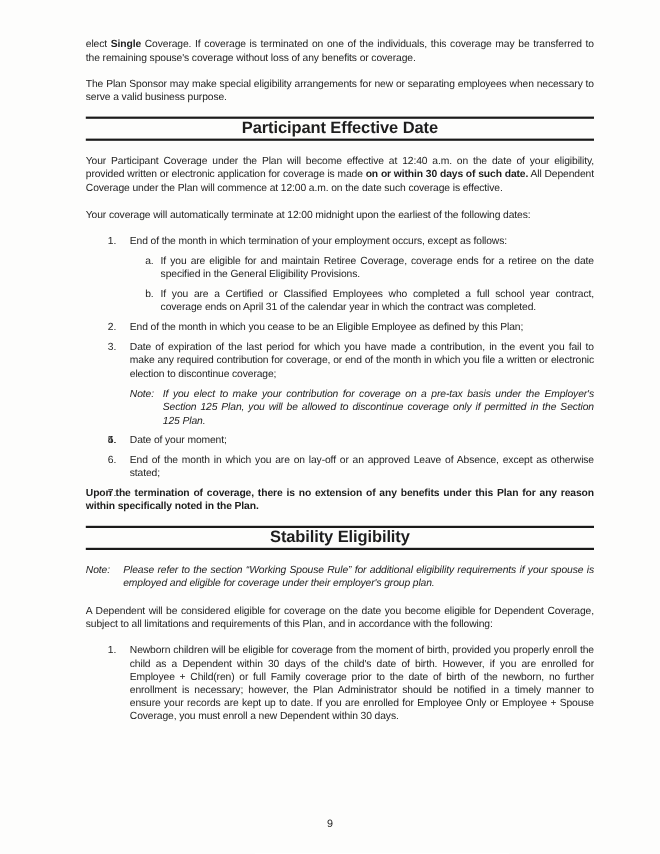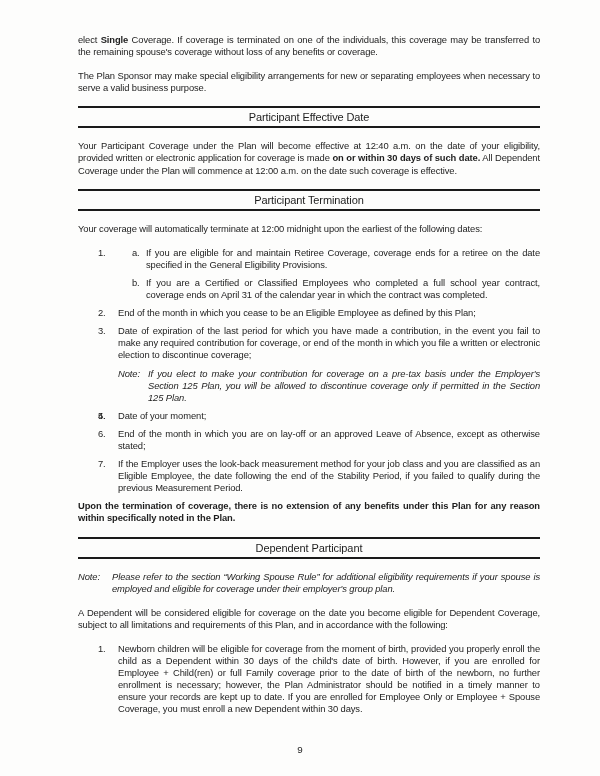--- a/index.html
+++ b/index.html
@@ -13,22 +13,22 @@
     line-height: 12.1px;
     letter-spacing: -0.1px;
     color: #1d1d1d;
     overflow: hidden;
   }
   .content { position: absolute; left: 78px; top: 34px; width: 462px; }
   .para { margin: 0 0 12px; text-align: justify; }
   .bold { font-weight: bold; }
   .u { }
   .sec-head {
-    font-size: 11px;
-    font-weight: normal;
+    font-size: 15px;
+    font-weight: bold;
     line-height: 12px;
     text-align: center;
     border-top: 2px solid #1a1a1a;
     border-bottom: 2px solid #1a1a1a;
     padding: 3px 0;
     margin: 0 0 12px;
   }
   .li1 { position: relative; padding-left: 40px; margin: 0 0 6px; text-align: justify; }
   .li1 > .marker { position: absolute; left: 20px; top: 0; }
   .li2 { position: relative; padding-left: 68px; margin: 0 0 6px; text-align: justify; }
@@ -46,47 +46,46 @@
   <div class="content">
 
     <p class="para"><span>elect </span><b>Single</b><span> Coverage. If coverage is terminated on one of the individuals, this coverage may be transferred to the remaining spouse's coverage without loss of any benefits or coverage.</span></p>
 
     <p class="para">The Plan Sponsor may make special eligibility arrangements for new or separating employees when necessary to serve a valid business purpose.</p>
 
     <div class="sec-head">Participant Effective Date</div>
 
     <p class="para"><span>Your Participant Coverage under the Plan will become effective at 12:40 a.m. on the date of your eligibility, provided written or electronic application for coverage is made </span><b>on or within 30 days of such date.</b><span> All Dependent Coverage under the Plan will commence at 12:00 a.m. on the date such coverage is effective.</span></p>
 
-    <div class="sec-head">Participant Termination</div>
 
     <p class="para">Your coverage will automatically terminate at 12:00 midnight upon the earliest of the following dates:</p>
 
-    <div class="li1"><span class="marker">1.</span></div>
+    <div class="li1"><span class="marker">1.</span><span>End of the month in which termination of your employment occurs, except as follows:</span></div>
 
     <div class="li2"><span class="marker">a.</span><span>If you are eligible for and maintain Retiree Coverage, coverage ends for a retiree on the date specified in the General Eligibility Provisions.</span></div>
 
     <div class="li2"><span class="marker">b.</span><span>If you are a Certified or Classified Employees who completed a full school year contract, coverage ends on April 31 of the calendar year in which the contract was completed.</span></div>
 
     <div class="li1"><span class="marker">2.</span><span>End of the month in which you cease to be an Eligible Employee as defined by this Plan;</span></div>
 
     <div class="li1"><span class="marker">3.</span><span>Date of expiration of the last period for which you have made a contribution, in the event you fail to make any required contribution for coverage, or end of the month in which you file a written or electronic election to discontinue coverage;</span></div>
 
     <div class="note1"><span class="marker">Note:</span><span>If you elect to make your contribution for coverage on a pre-tax basis under the Employer's Section 125 Plan, you will be allowed to discontinue coverage only if permitted in the Section 125 Plan.</span></div>
 
     <div class="li1"><span class="marker">4.</span></div>
 
     <div class="li1"><span class="marker">5.</span><span>Date of your moment;</span></div>
 
     <div class="li1"><span class="marker">6.</span><span>End of the month in which you are on lay-off or an approved Leave of Absence, except as otherwise stated;</span></div>
 
-    <div class="li1"><span class="marker">7.</span><span>If the Employer uses the look-back measurement method for your job class and you are classified as an Eligible Employee, the date following the end of the Stability Period, if you failed to qualify during the previous Measurement Period.</span></div>
+    <div class="li1"><span class="marker">7.</span></div>
 
     <p class="para bold">Upon the termination of coverage, there is no extension of any benefits under this Plan for any reason within specifically noted in the Plan.</p>
 
-    <div class="sec-head">Dependent Participant</div>
+    <div class="sec-head">Stability Eligibility</div>
 
     <div class="note0"><span class="marker">Note:</span><span>Please refer to the section “Working Spouse Rule” for additional eligibility requirements if your spouse is employed and eligible for coverage under their employer's group plan.</span></div>
 
     <p class="para">A Dependent will be considered eligible for coverage on the date you become eligible for Dependent Coverage, subject to all limitations and requirements of this Plan, and in accordance with the following:</p>
 
     <div class="li1"><span class="marker">1.</span><span><span>Newborn children will be eligible for coverage from the moment of birth, </span><span class="u">provided</span><span> you properly enroll the child as a Dependent within 30 days of the child's date of birth. However, if you are enrolled for Employee + Child(ren) or full Family coverage prior to the date of birth of the newborn, no further enrollment is necessary; however, the Plan Administrator should be notified in a timely manner to ensure your records are kept up to date. If you are enrolled for Employee Only or Employee + Spouse Coverage, you must enroll a new Dependent within 30 days.</span></span></div>
 
   </div>
 
   <div class="page-number">9</div>

